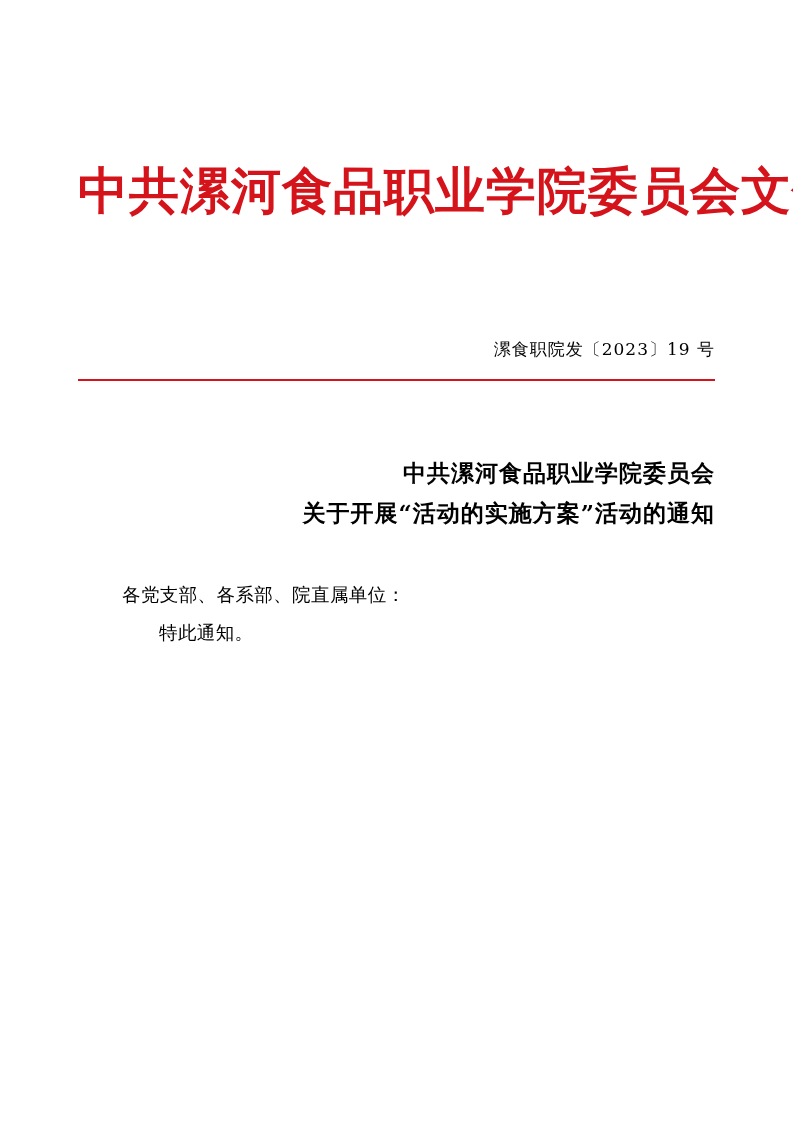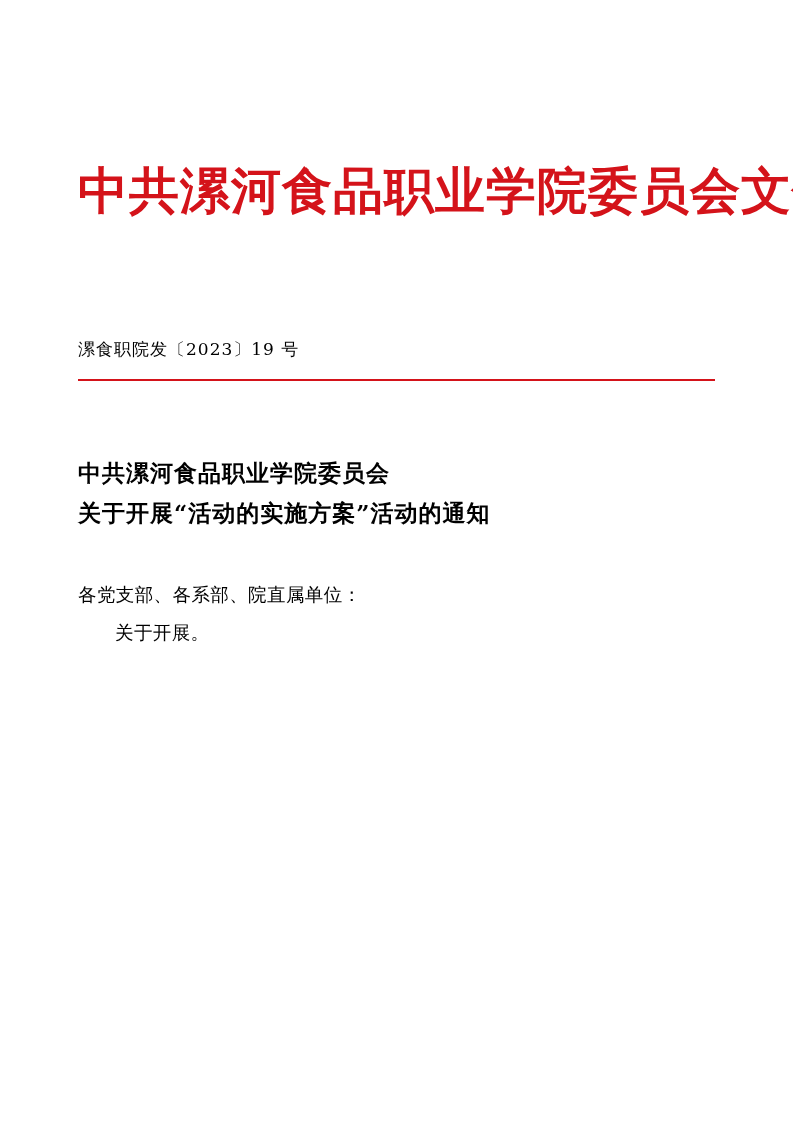--- a/index.html
+++ b/index.html
@@ -28,50 +28,51 @@
     color: #d4131a;
     font-family: "DejaVu Serif", "Liberation Serif", serif;
     font-weight: bold;
     font-size: 50px;
     letter-spacing: 1px;
     line-height: 1.15;
     white-space: nowrap;
   }
   .doc-number {
     margin-top: 118px;
-    text-align: left;
+    text-align: right;
     font-size: 17px;
     letter-spacing: 1px;
     color: #000;
   }
   .red-rule {
     margin-top: 18px;
     height: 2.5px;
     background: #d4131a;
     width: 100%;
   }
   .title-block {
     margin-top: 72px;
-    text-align: left;
+    text-align: right;
     font-weight: bold;
     font-size: 23px;
     line-height: 1.75;
     letter-spacing: 1px;
   }
   .title-line {
     display: block;
     white-space: nowrap;
   }
   .body-block {
     margin-top: 42px;
     font-size: 18.5px;
     line-height: 2.06;
     text-align: justify;
     text-justify: inter-ideograph;
     letter-spacing: 0.4px;
+    margin-left: 44px;
   }
   .salutation {
     margin: 0;
   }
   .para {
     margin: 0;
     text-indent: 2em;
   }
 </style>
 </head>
@@ -85,16 +86,16 @@
 
   <div class="red-rule"></div>
 
   <div class="title-block">
     <span class="title-line">中共漯河食品职业学院委员会</span>
     <span class="title-line">关于开展“活动的实施方案”活动的通知</span>
   </div>
 
   <div class="body-block">
     <p class="salutation">各党支部、各系部、院直属单位：</p>
-    <p class="para">关于开展。</p>
+    <p class="para">特此通知。</p>
   </div>
 
 </div>
 
 </body></html>

